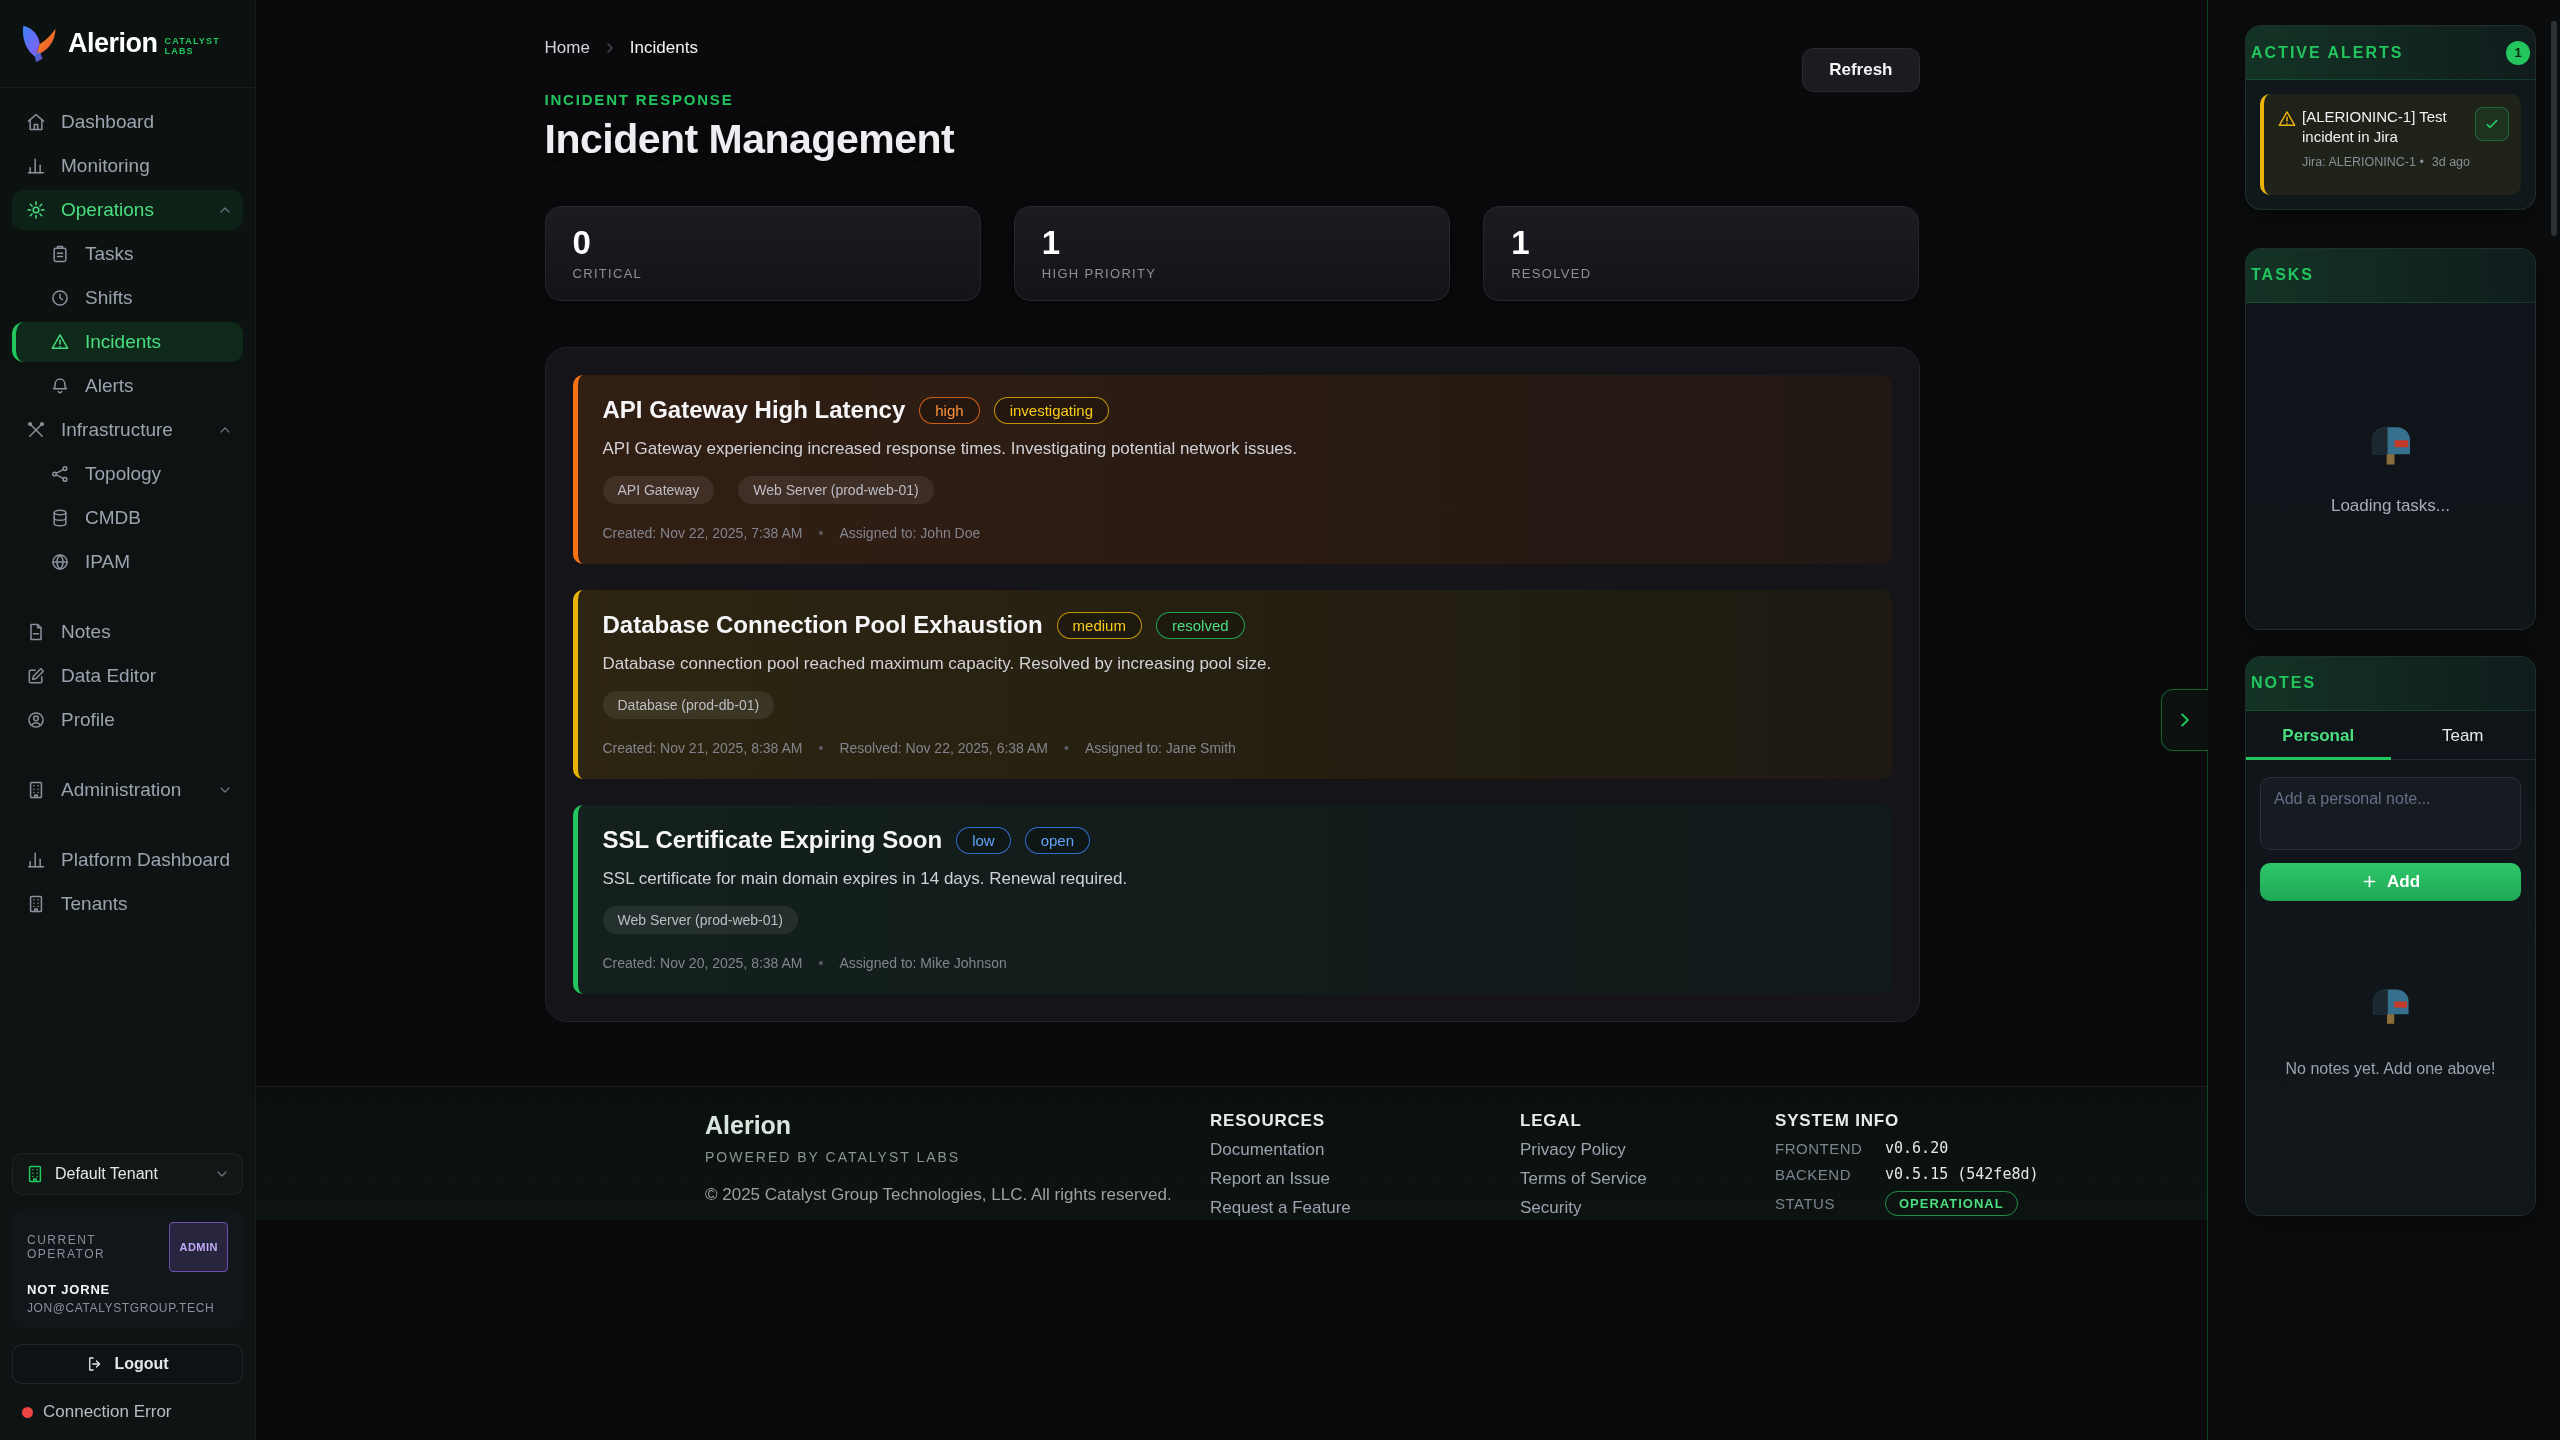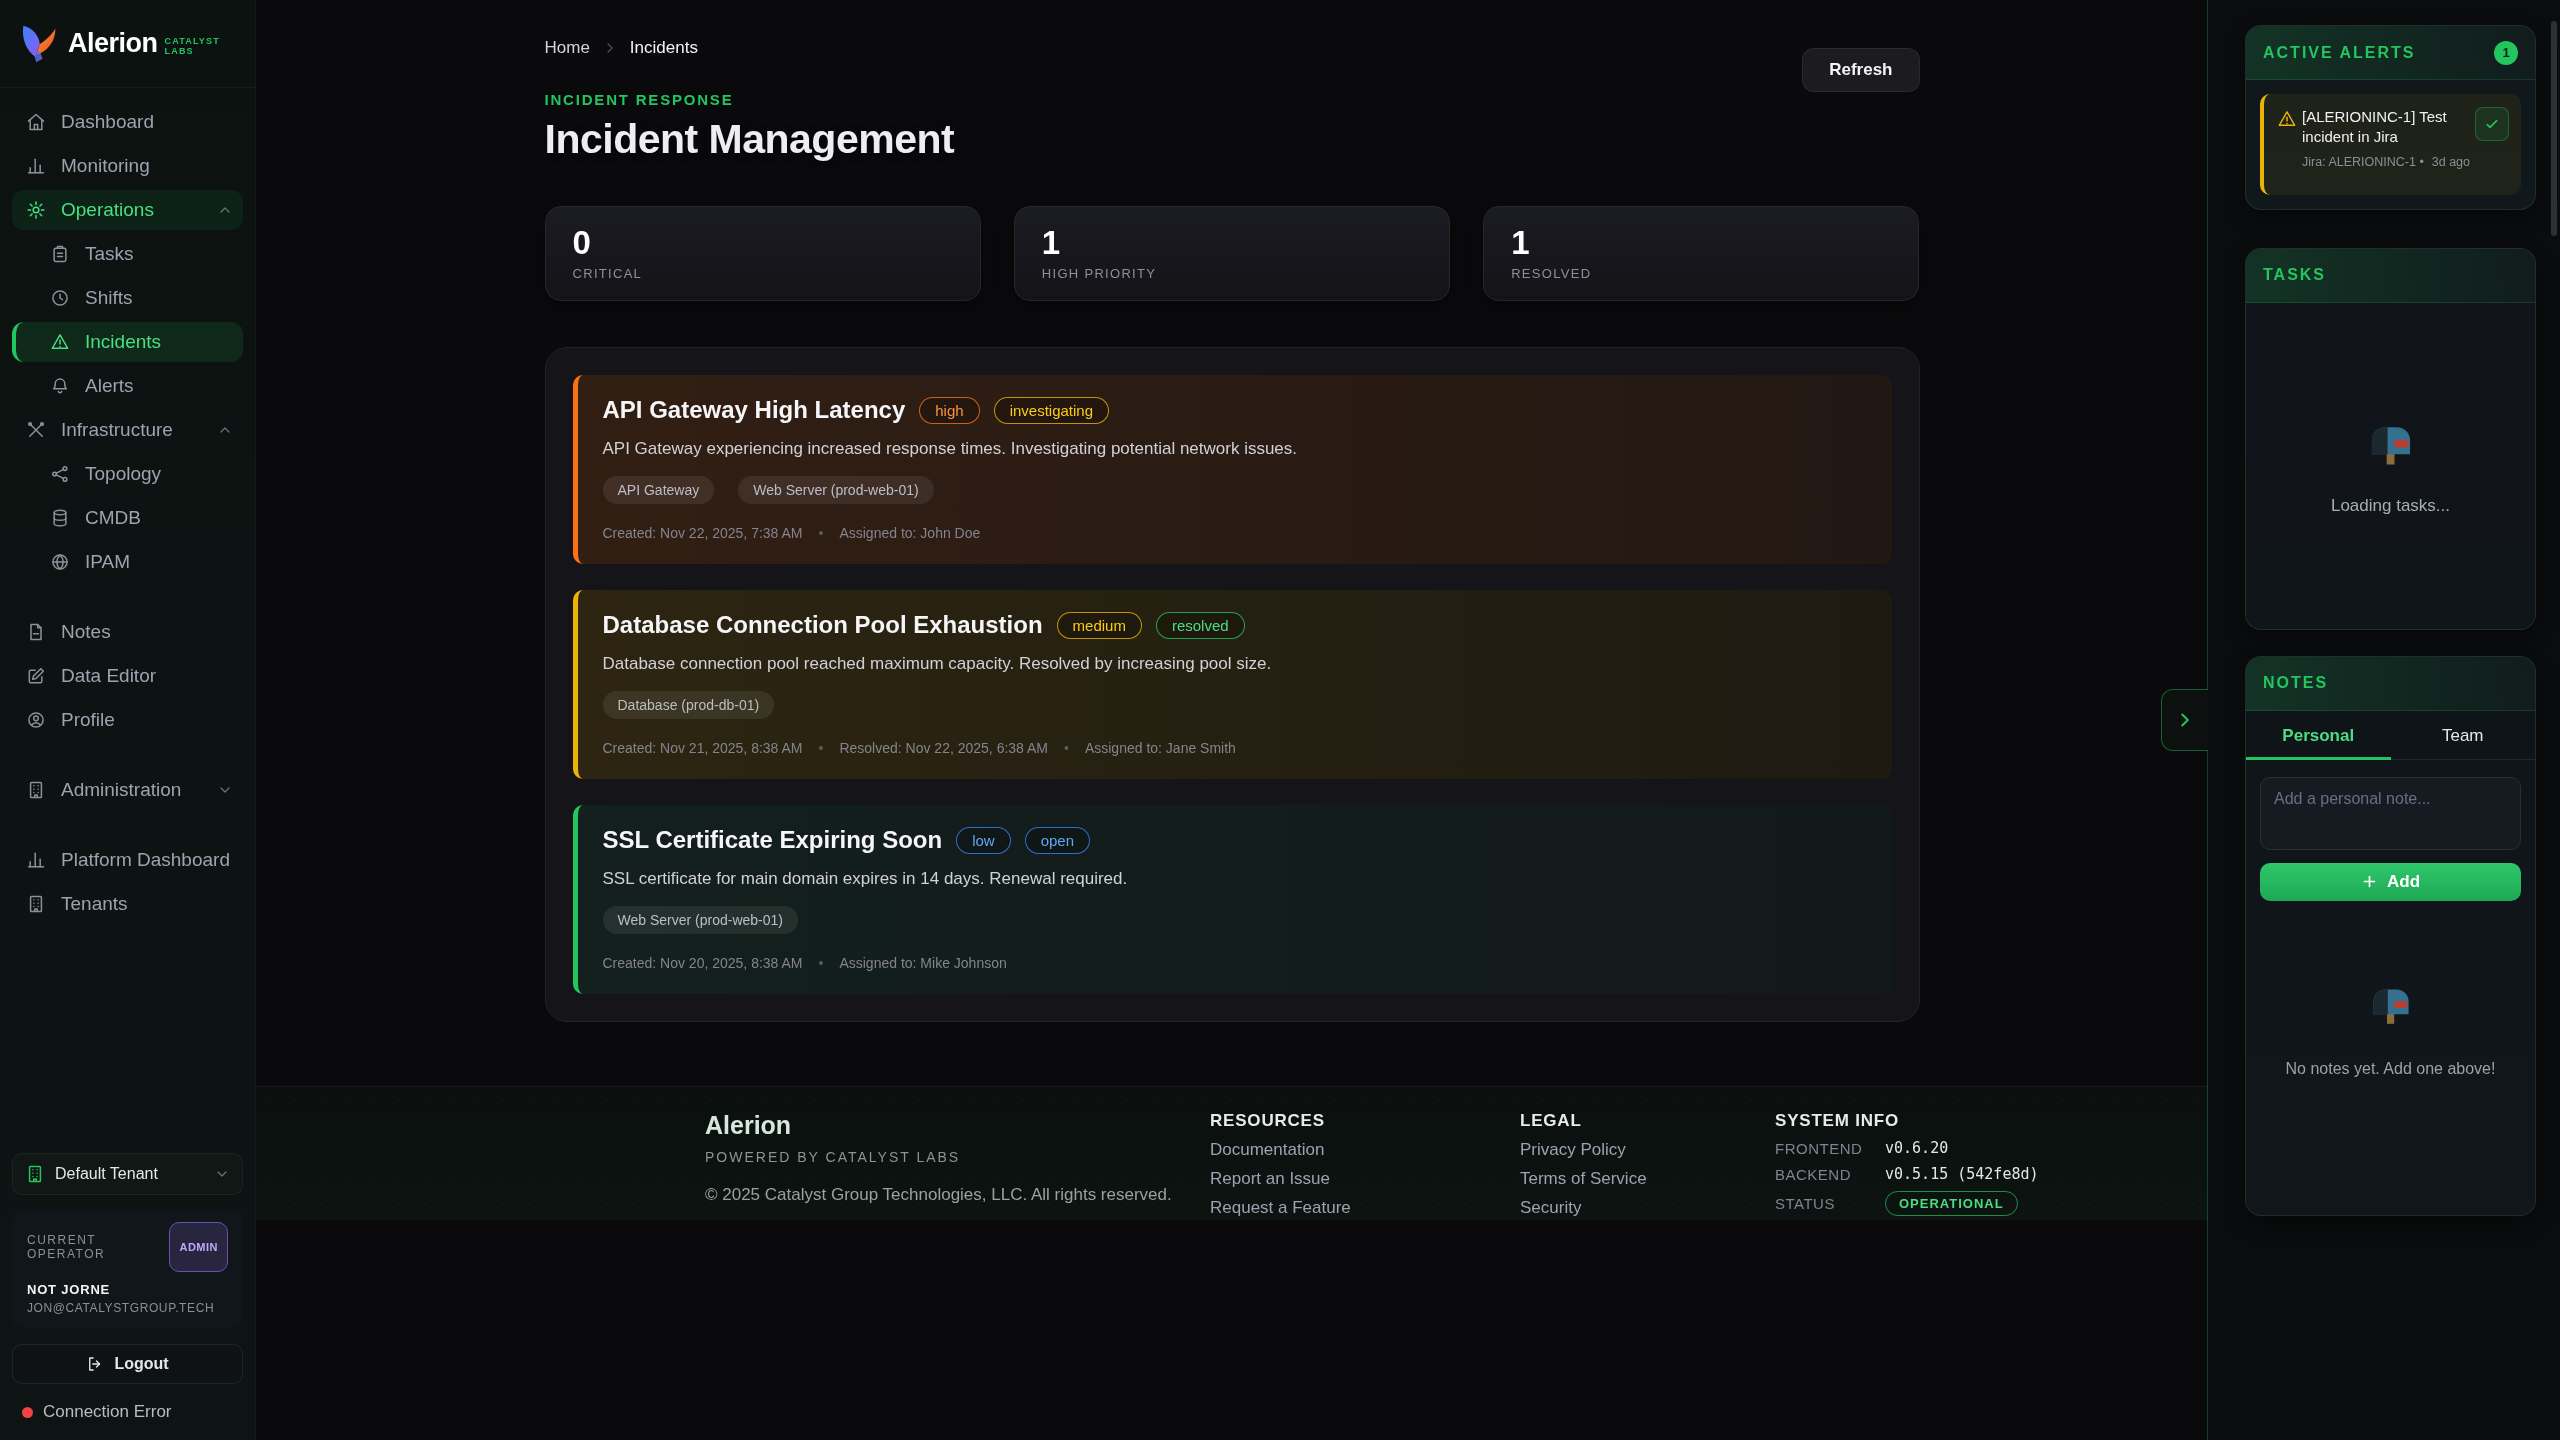--- a/index.html
+++ b/index.html
@@ -35,21 +35,21 @@
 
   .sidebar-bottom { margin-top:auto; padding:0 12px 10px 12px; }
   .tenant-btn { display:flex; align-items:center; width:100%; height:42px; border-radius:10px;
     background:#101714; border:1px solid rgba(255,255,255,.06); padding:0 12px; cursor:pointer; }
   .tenant-btn .ic-wrap { color:#22c55e; margin-right:10px; display:flex; }
   .tenant-label { font-size:16px; color:#e5e7eb; flex:1; text-align:left; }
   .operator-card { margin-top:14px; background:#11161a; border-radius:12px; padding:13px 15px; }
   .op-row1 { display:flex; align-items:center; justify-content:space-between; }
   .op-label { font-size:12px; color:#8a8f98; letter-spacing:1.5px; }
   .op-badge { font-size:11px; font-weight:bold; color:#c0aaf7; background:rgba(124,92,191,.22);
-    border:1px solid #6d4fb0; border-radius:10px; padding:18px 9px; letter-spacing:.5px; }
+    border:1px solid #6d4fb0; border-radius:4px; padding:18px 9px; letter-spacing:.5px; }
   .op-name { margin-top:10px; font-size:13px; font-weight:bold; color:#f4f4f5; letter-spacing:.8px; }
   .op-email { margin-top:4px; font-size:12px; color:#8a8f98; letter-spacing:.6px; }
   .logout-btn { margin-top:16px; width:100%; height:40px; border-radius:10px; background:#0f1214;
     border:1px solid rgba(255,255,255,.08); color:#e5e7eb; font-size:16px; font-weight:bold;
     display:flex; align-items:center; justify-content:center; gap:10px; cursor:pointer; }
   .conn-row { display:flex; align-items:center; gap:10px; padding:18px 4px 8px 10px; }
   .conn-dot { width:11px; height:11px; border-radius:50%; background:#ef4444; }
   .conn-text { font-size:17px; color:#b9bcc1; }
 
   
@@ -100,21 +100,21 @@
     border-radius:12px 0 0 12px; display:flex; align-items:center; justify-content:center;
     color:#22c55e; cursor:pointer; z-index:7; }
   .collapse-btn .ic { width:22px; height:22px; stroke-width:2.2; }
 
   
   .rightbar { position:absolute; right:0; top:0; width:352px; height:1440px;
     background:#0a0c0d; padding:25px 24px 0 37px; }
   .panel { border-radius:16px; border:1px solid rgba(46,68,56,.55); overflow:hidden;
     background:linear-gradient(180deg,#10171a,#11181b); box-shadow:0 8px 20px rgba(0,0,0,.35); }
   .panel-header { height:54px; display:flex; align-items:center; justify-content:space-between;
-    padding:0 17px; background:linear-gradient(90deg,rgba(34,197,94,.16),rgba(34,197,94,.03));
+    padding:0 5px; background:linear-gradient(90deg,rgba(34,197,94,.16),rgba(34,197,94,.03));
     border-bottom:1px solid rgba(34,197,94,.18); }
   .panel-title { font-size:16px; font-weight:bold; color:#22c55e; letter-spacing:2px; }
   .count-badge { width:24px; height:24px; border-radius:50%; background:#22c55e; color:#06290f;
     font-size:13px; font-weight:bold; display:flex; align-items:center; justify-content:center; }
   .alerts-body { padding:14px; }
   .alert-card { border-left:4px solid #eab308; border-radius:10px; background:rgba(234,179,8,.07);
     padding:13px 12px 25px 13px; display:flex; gap:5px; }
   .alert-card .warn { color:#eab308; flex:0 0 auto; margin-top:2px; }
   .alert-main { flex:1; min-width:0; }
   .alert-title { font-size:15px; color:#f1f1f3; line-height:1.35; }

